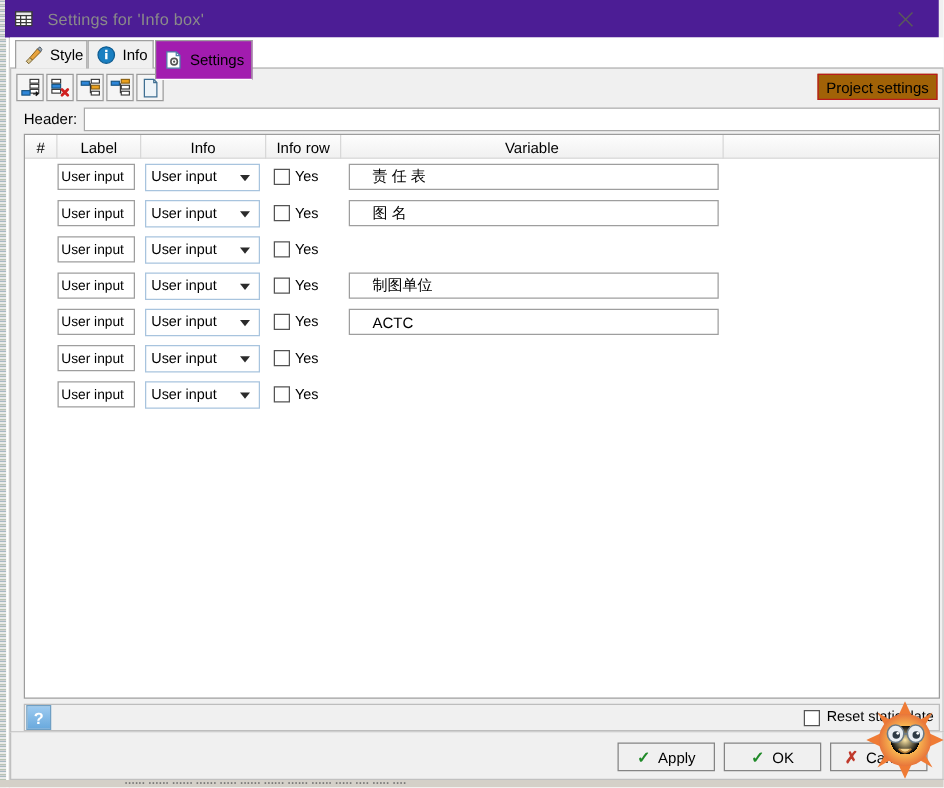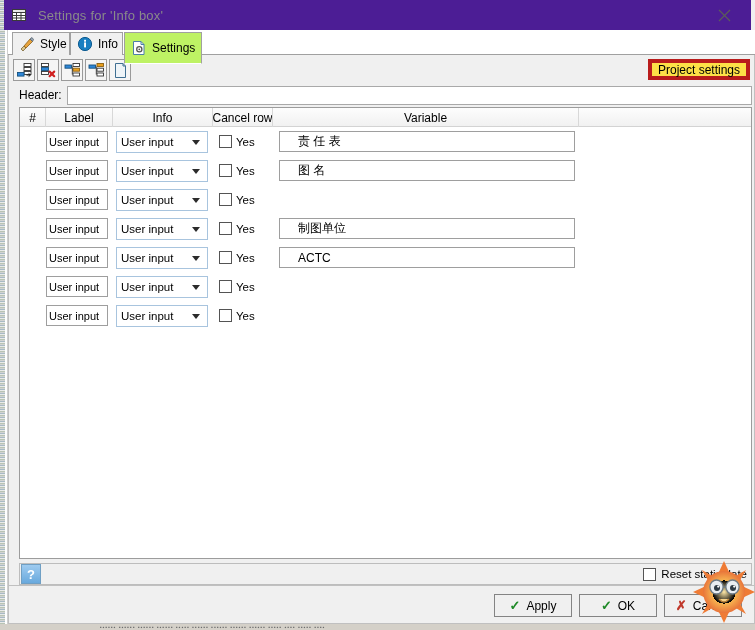--- a/index.html
+++ b/index.html
@@ -76,21 +76,21 @@
     display: flex; align-items: center;
     padding: 0 9px 0 6px;
     background: #f0f0f0;
     border: 1px solid #a0a0a0;
     border-bottom: none;
     font-size: 12px;
     cursor: pointer;
     gap: 5px;
   }
   .tab.active {
-    background: #bef264;
+    background: #a21caf;
     border-bottom: 1px solid #ffffff;
     height: 32px;
     top: 2px;
     z-index: 3;
   }
   .tab-ico { width: 16px; height: 16px; display: block; }
 
   
   .panel {
     position: absolute; left: 8px; top: 55px;
@@ -110,22 +110,22 @@
     width: 22px; height: 22px;
     border: 1px solid #9a9a9a;
     background: #f5f5f5;
     display: flex; align-items: center; justify-content: center;
     cursor: pointer;
   }
   .projbtn {
     position: absolute; right: 4px; top: 4px;
     height: 21px;
     padding: 0 6px;
-    background: #fde047;
-    border: 4px solid #b91c1c;
+    background: #a16207;
+    border: 1px solid #b91c1c;
     font-size: 12px;
     display: flex; align-items: center;
     cursor: pointer;
   }
 
   
   .hdrrow {
     position: absolute; left: 4px; top: 30px;
     width: 739px; height: 20px;
     display: flex; align-items: center;
@@ -416,21 +416,21 @@
     <div class="hdrrow">
       <div class="hdrlabel">Header:</div>
       <input class="hdrinput" type="text" value="" style="">
     </div>
 
     <div class="gridbox">
       <div class="gridhdr">
         <div class="gh c0">#</div>
         <div class="gh c1">Label</div>
         <div class="gh c2">Info</div>
-        <div class="gh c3">Cancel row</div>
+        <div class="gh c3">Info row</div>
         <div class="gh c4">Variable</div>
         <div class="gh c5"></div>
       </div>
       <div class="growsarea" id="grid-rows">
           <div class="grow">
             <div class="cell-label">User input</div>
             <div class="cell-code">
               <span>User input</span>
               <span class="caret"></span>
             </div>

